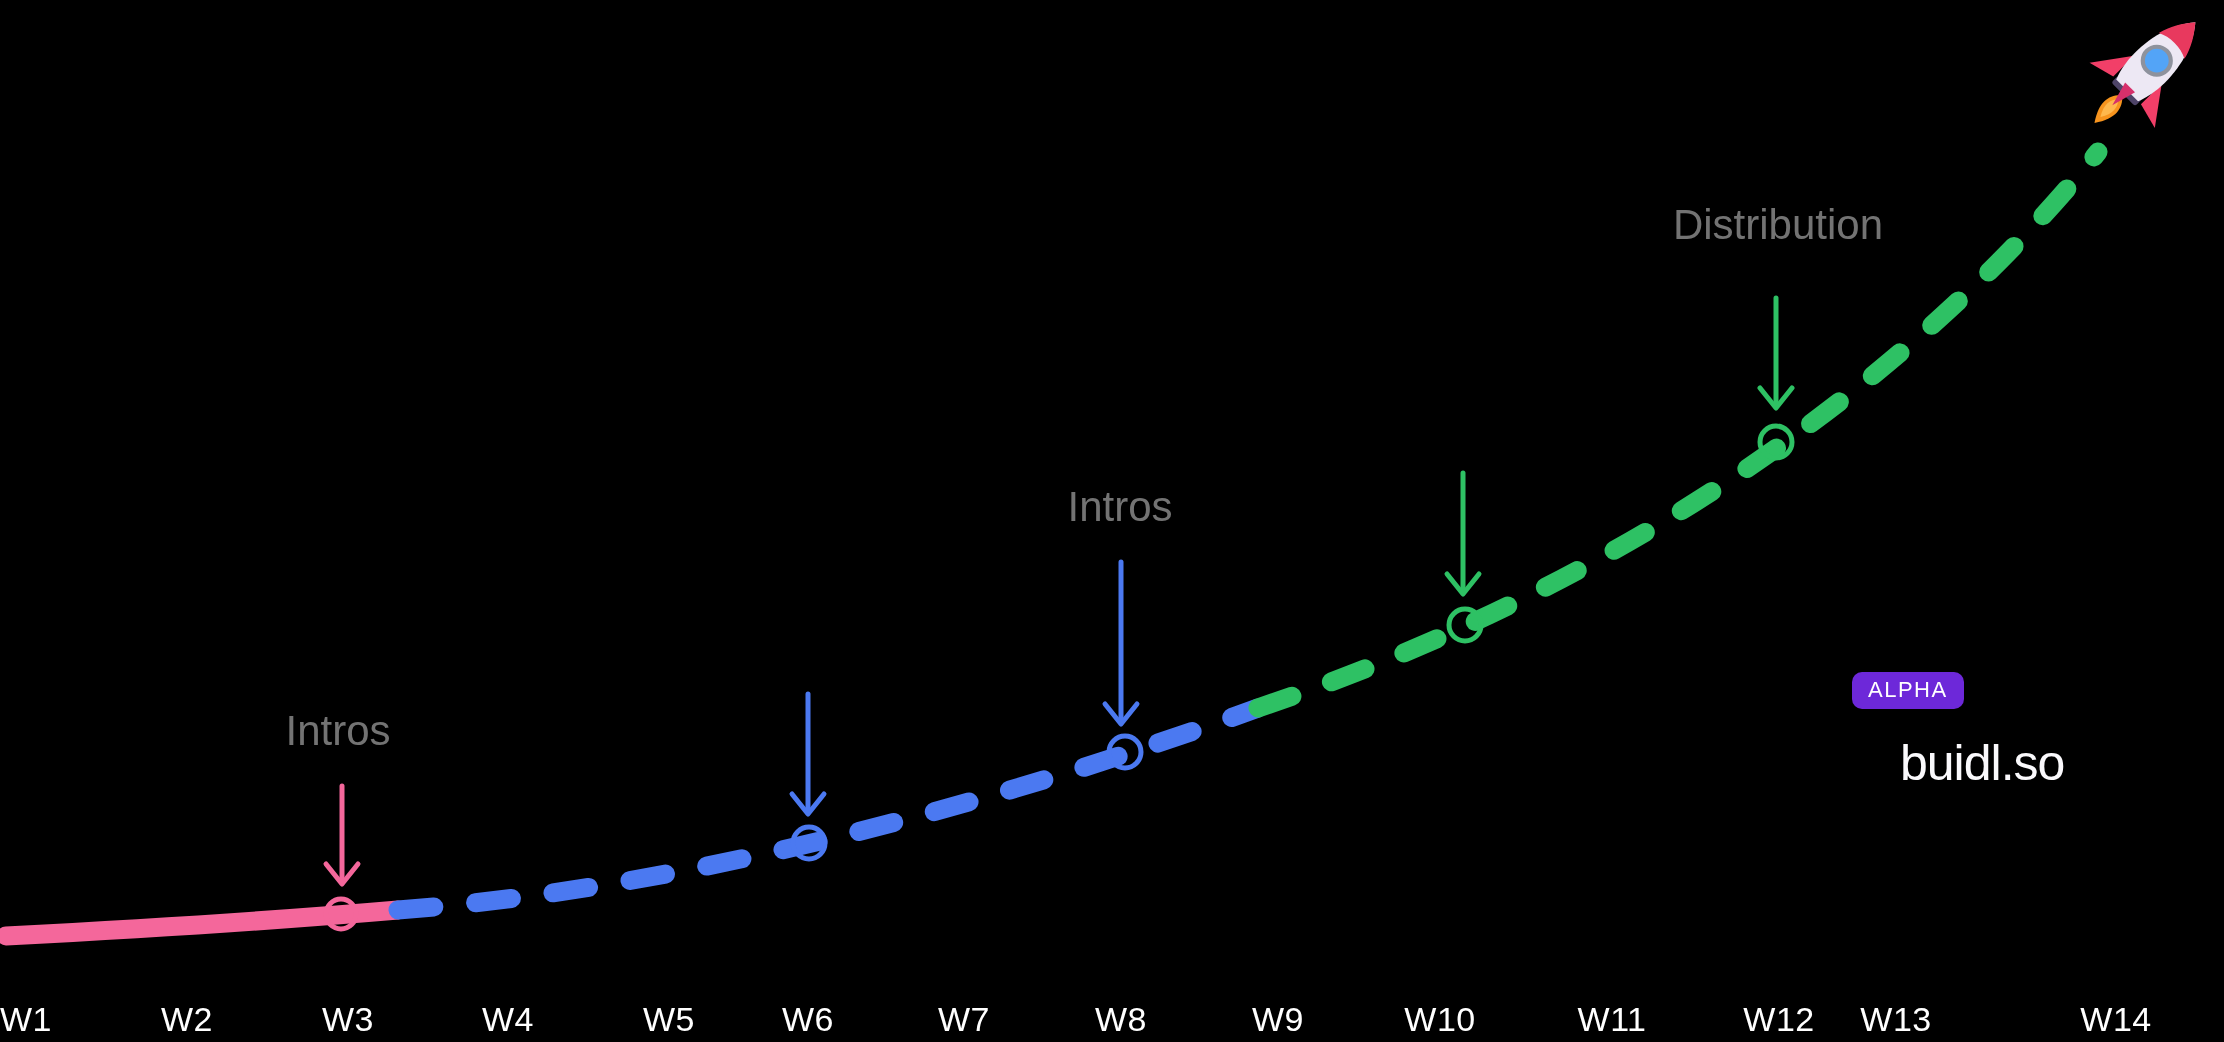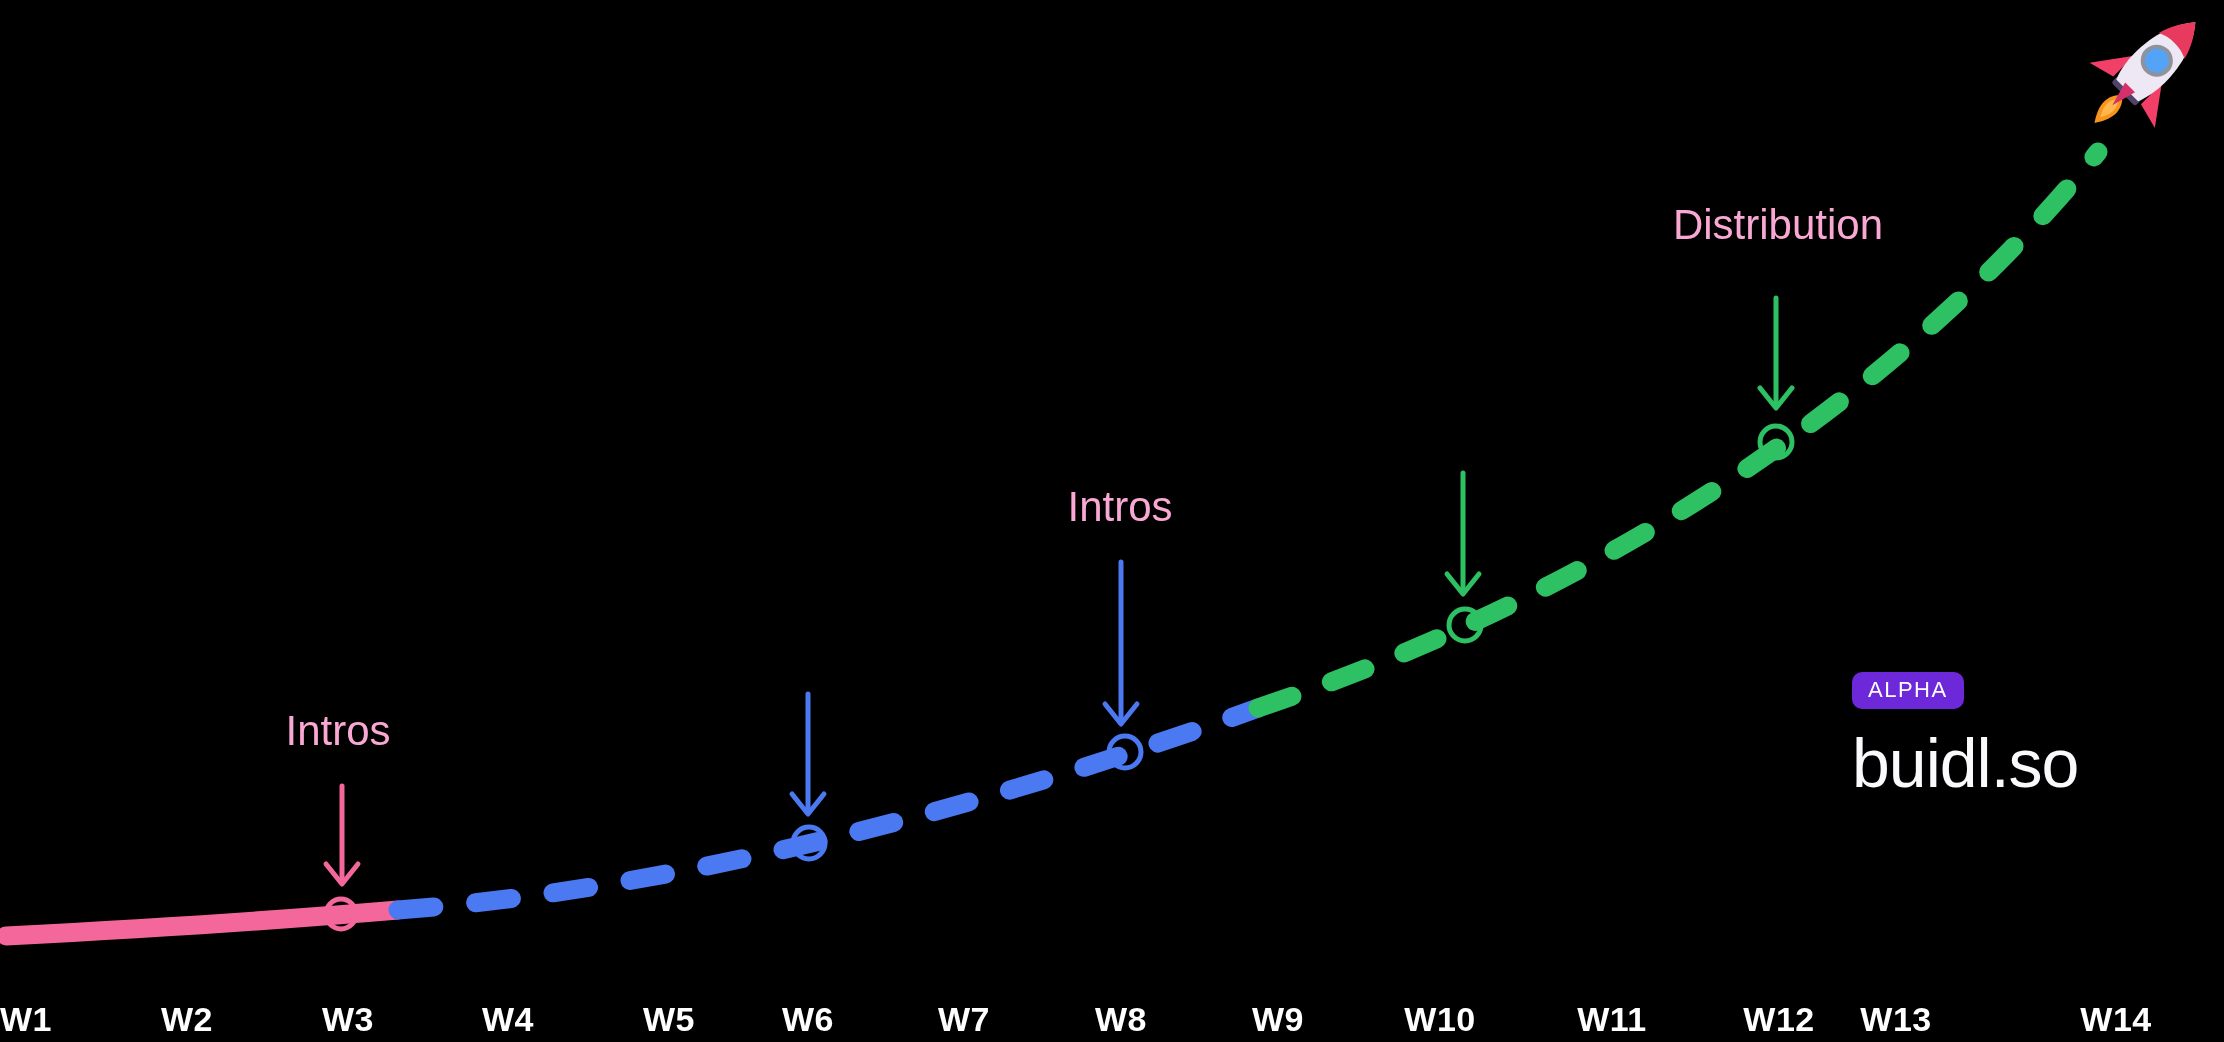--- a/index.html
+++ b/index.html
@@ -1,27 +1,27 @@
 <!DOCTYPE html>
 <html><head>
 <meta charset="utf-8">
 <style>
   html,body{margin:0;padding:0;background:#000;}
   .stage{position:relative;width:2224px;height:1042px;background:#000;overflow:hidden;
          font-family:"Liberation Sans",sans-serif;}
   .curve-svg{position:absolute;left:0;top:0;}
-  .milestone-label{position:absolute;transform:translateX(-50%);color:#f9a8d4;
+  .milestone-label{position:absolute;transform:translateX(-50%);color:#737373;
     font-size:42px;font-weight:500;line-height:57px;text-align:left;white-space:nowrap;}
   .week-label{position:absolute;transform:translateX(-50%);top:1000px;color:#fff;
-    font-size:34px;font-weight:700;letter-spacing:0.5px;}
+    font-size:34px;font-weight:400;letter-spacing:0.5px;}
   .brand{position:absolute;left:1852px;top:672px;}
   .brand-badge{display:inline-block;color:#fff;font-size:22px;font-weight:500;
     letter-spacing:1.5px;padding:5px 16px 6px 16px;border-radius:10px;}
-  .brand-name{color:#faf9fc;font-size:68px;font-weight:500;line-height:80px;margin-top:14px;
-    letter-spacing:-1px;}
+  .brand-name{color:#faf9fc;font-size:50px;font-weight:500;line-height:80px;margin-top:14px;
+    letter-spacing:-1px;margin-left:48px;}
   .rocket{position:absolute;left:2068px;top:-10px;}
 </style>
 </head>
 <body>
 
 <div class="stage">
 
   <svg class="curve-svg" width="2224" height="1042" viewBox="0 0 2224 1042" fill="none">
 
     <path d="M 6 936 C 140 929, 270 921, 398 910" stroke="#F4679B" stroke-width="19" stroke-linecap="round"></path>

